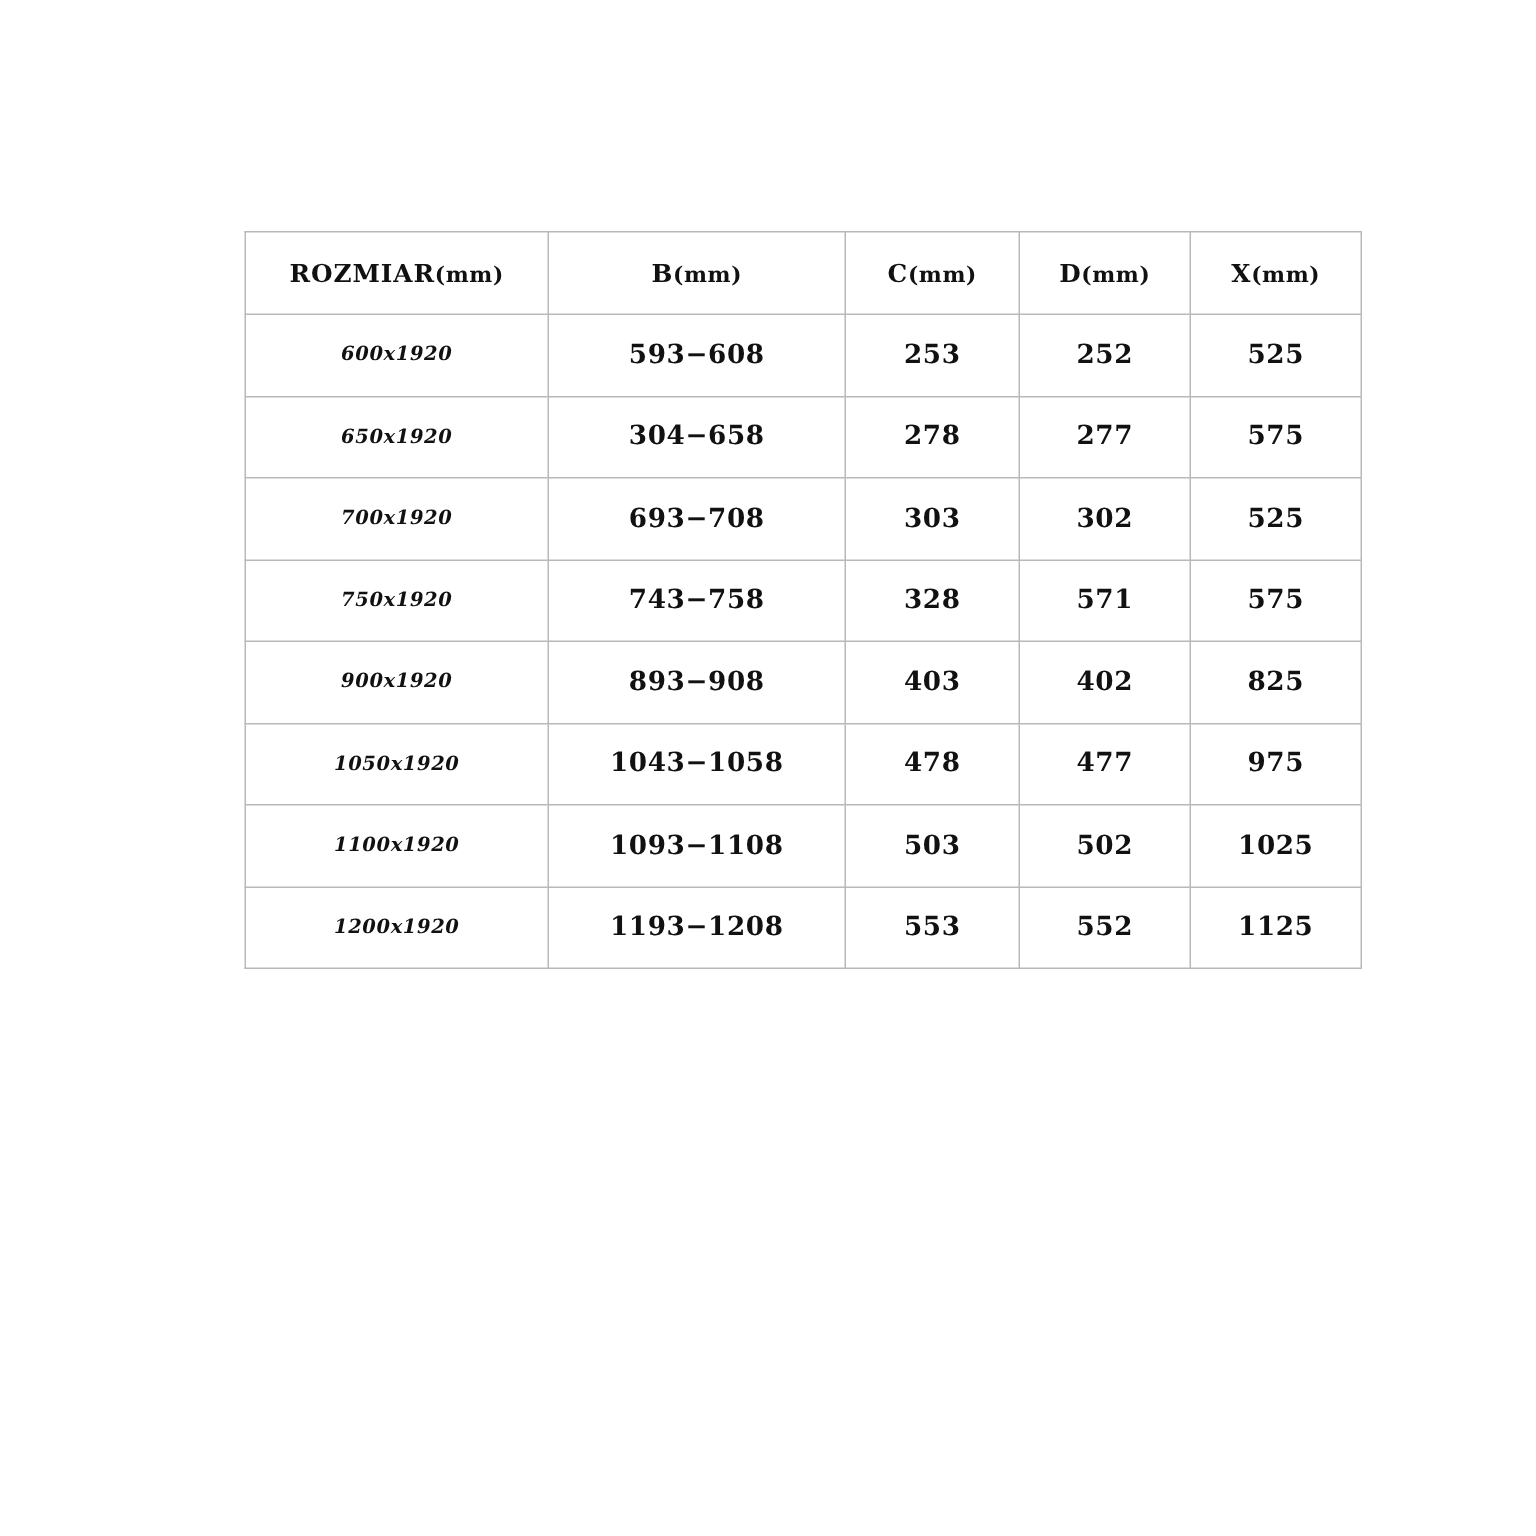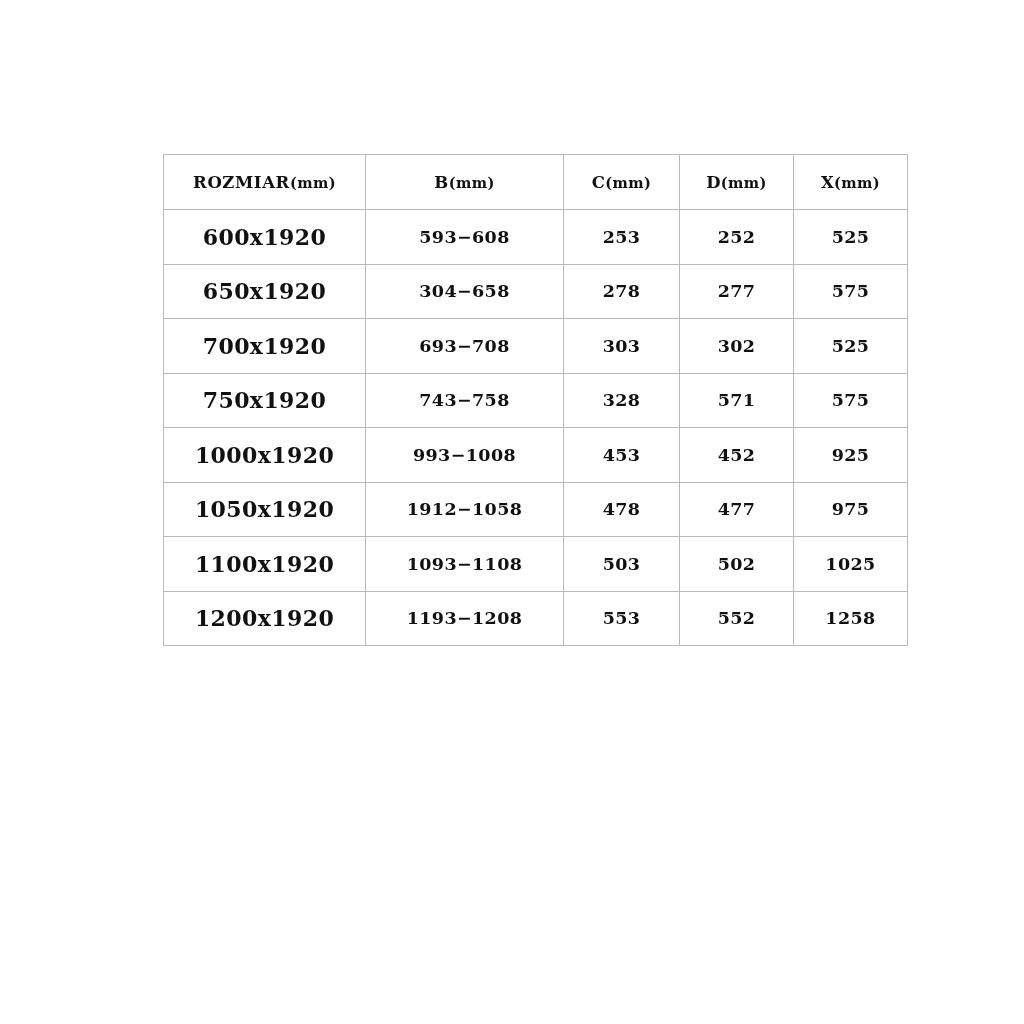--- a/index.html
+++ b/index.html
@@ -53,21 +53,22 @@
   }
   table.spec thead th .unit {
     font-size: 14.5px;
     font-weight: bold;
   }
   table.spec tbody td {
     height: 51.5px;
     font-size: 17.5px;
   }
   table.spec tbody td.size {
-    font-size: 22px;
+    font-size: 13px;
+    font-style: italic;
   }
   
   table.spec {
     border: 1px solid #b9b9b9;
   }
   .hdr-size { letter-spacing: 0.6px; }
 </style>
 </head>
 <body>
 
@@ -123,43 +124,43 @@
           <td>525</td>
         </tr>
         <tr>
           <td class="size">750x1920</td>
           <td>743−758</td>
           <td>328</td>
           <td>571</td>
           <td>575</td>
         </tr>
         <tr>
-          <td class="size">1000x1920</td>
-          <td>993−1008</td>
-          <td>453</td>
-          <td>452</td>
-          <td>925</td>
+          <td class="size">900x1920</td>
+          <td>893−908</td>
+          <td>403</td>
+          <td>402</td>
+          <td>825</td>
         </tr>
         <tr>
           <td class="size">1050x1920</td>
-          <td>1912−1058</td>
+          <td>1043−1058</td>
           <td>478</td>
           <td>477</td>
           <td>975</td>
         </tr>
         <tr>
           <td class="size">1100x1920</td>
           <td>1093−1108</td>
           <td>503</td>
           <td>502</td>
           <td>1025</td>
         </tr>
         <tr>
           <td class="size">1200x1920</td>
           <td>1193−1208</td>
           <td>553</td>
           <td>552</td>
-          <td>1258</td>
+          <td>1125</td>
         </tr>
       </tbody>
     </table>
   </div>
 </div>
 
 </body></html>

